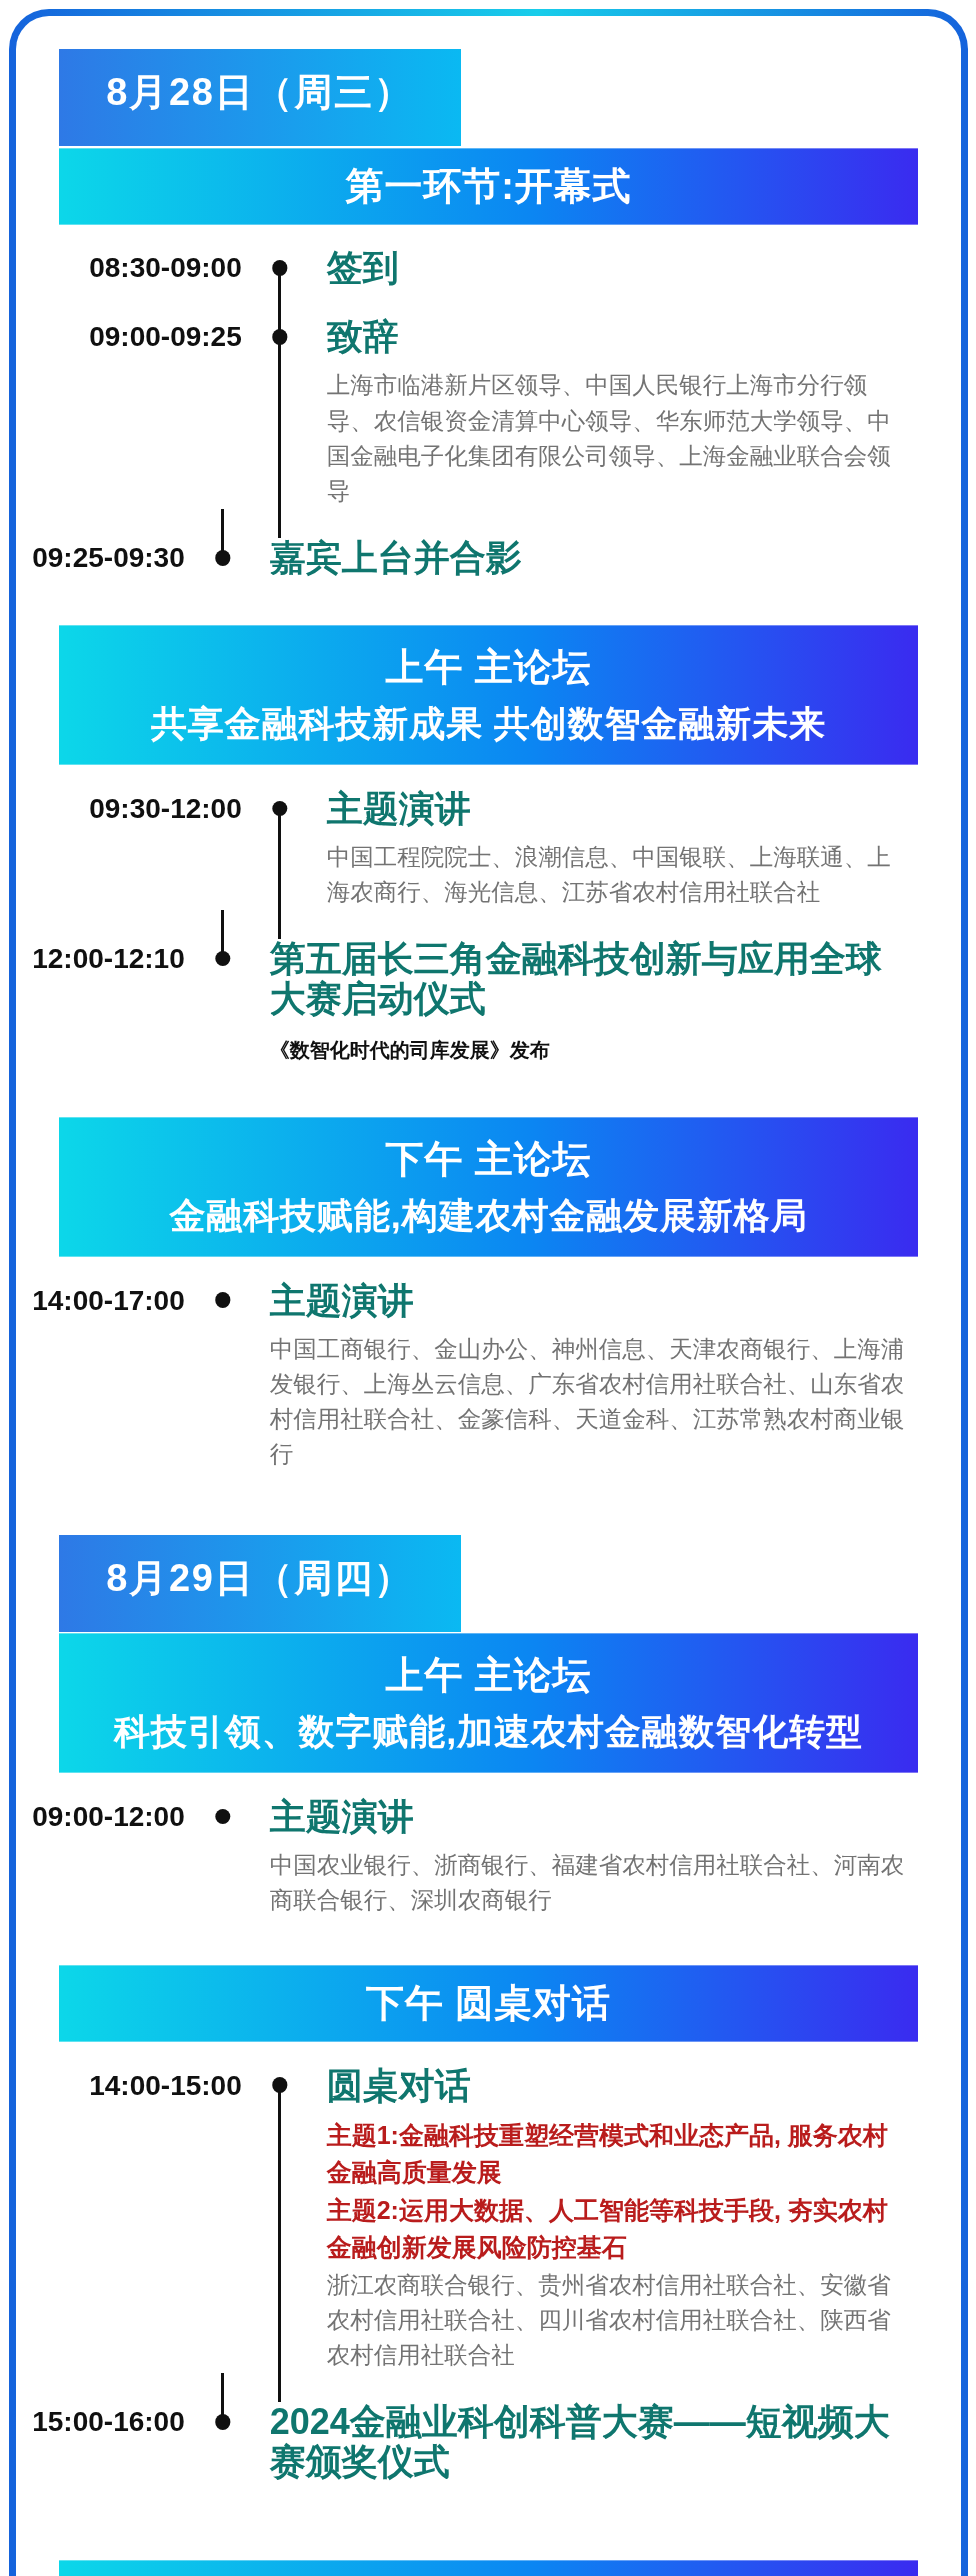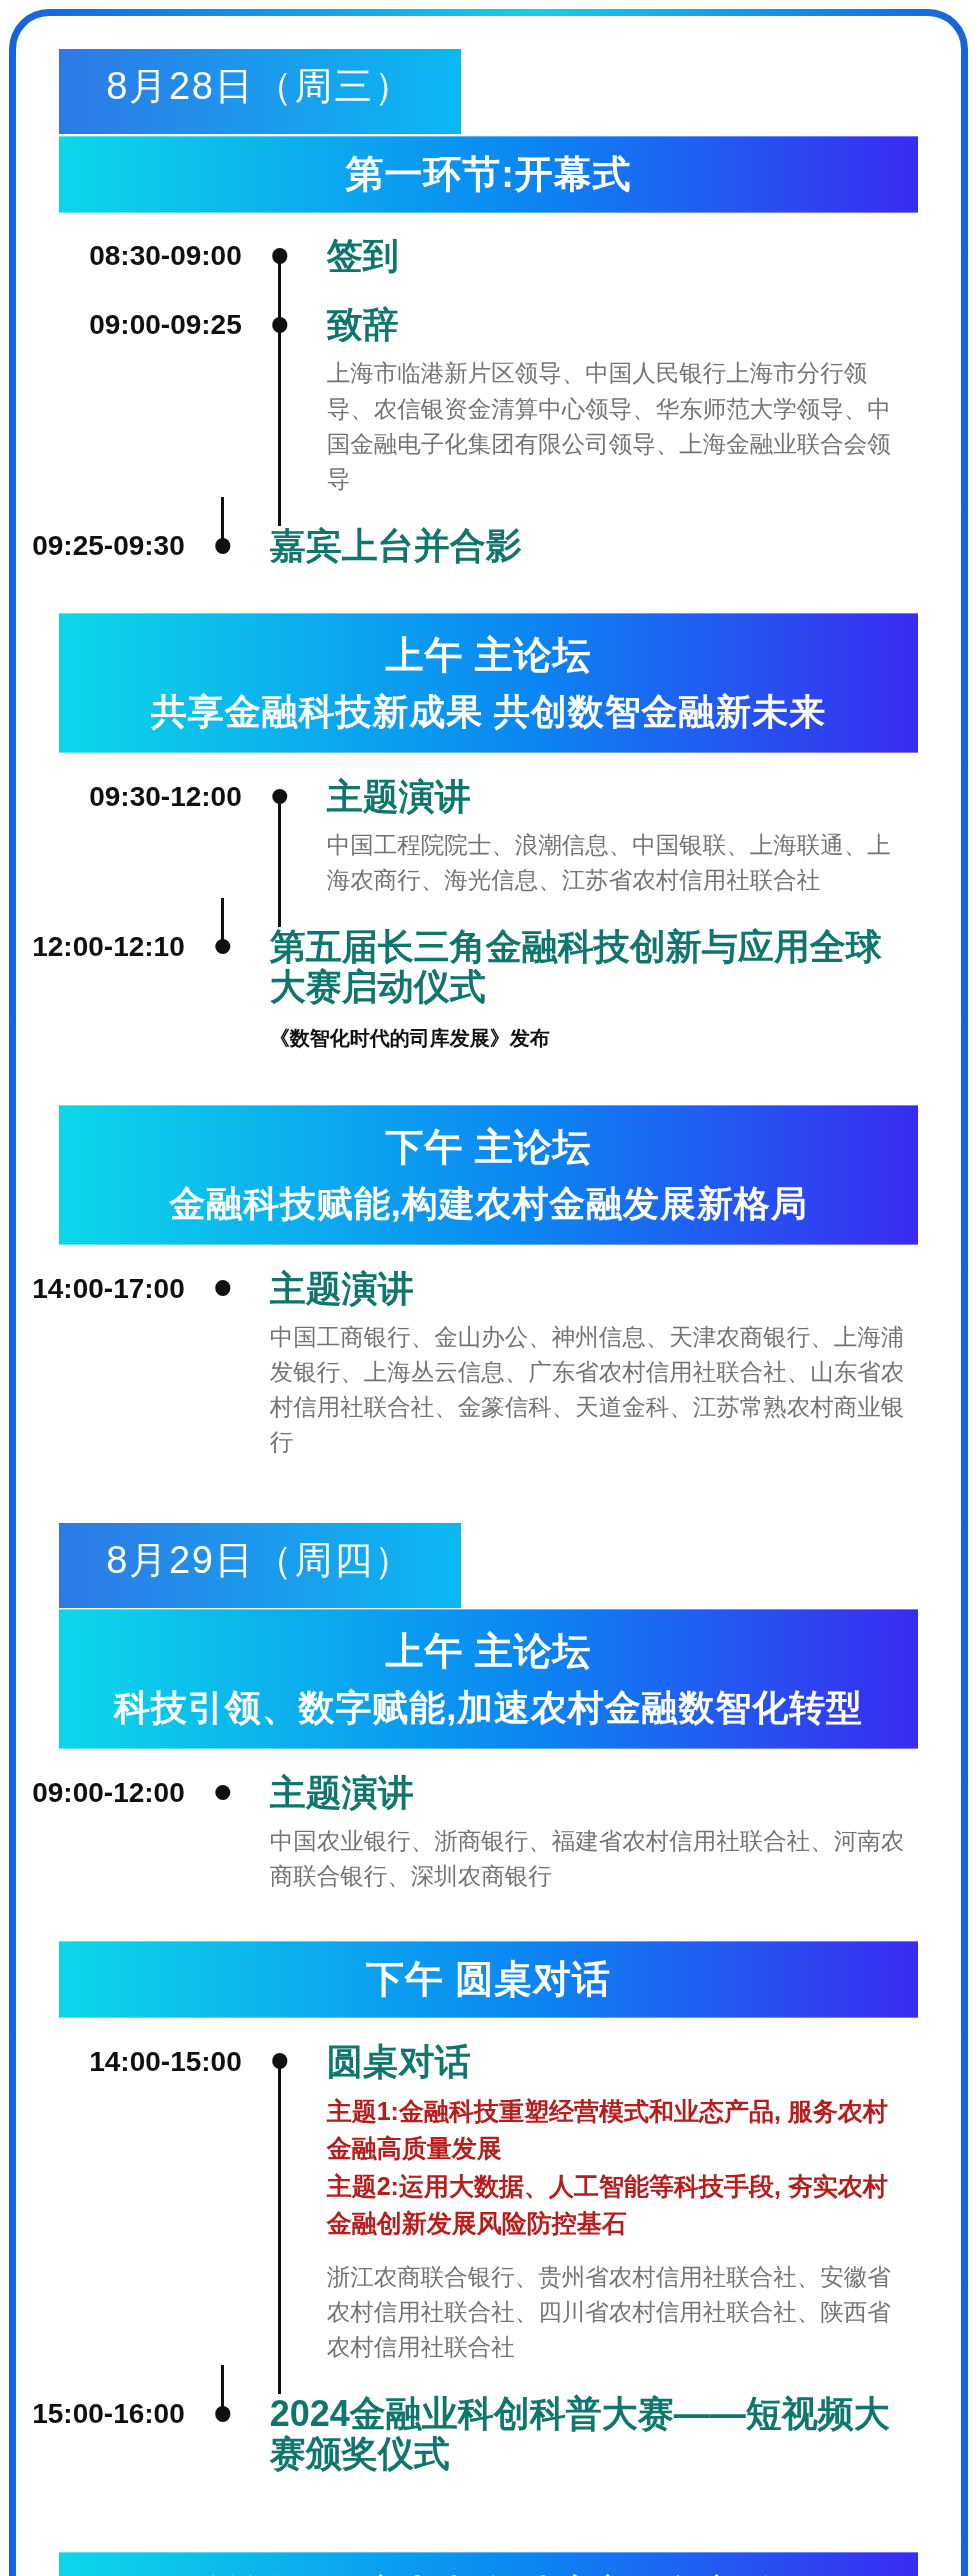--- a/index.html
+++ b/index.html
@@ -15,23 +15,23 @@
   }
   .card{
     background:#ffffff;border-radius:33px;box-sizing:border-box;
     min-height:2525px;padding:33px 0 63px;overflow:hidden;
   }
   .sec{margin-top:47px;}
   .sec.first{margin-top:0;}
   .sec.day2{margin-top:62px;}
   .sec.subforum{margin-top:78px;}
   .badge{
-    margin-left:43px;display:inline-block;padding:4px 47px;height:77px;line-height:67px;
+    margin-left:43px;display:inline-block;padding:10px 47px;height:77px;line-height:67px;
     background:linear-gradient(90deg,#2e79e6 0%,#0ab9f2 100%);
-    color:#ffffff;font-size:38px;font-weight:normal;letter-spacing:1.8px;
+    color:#ffffff;font-size:38px;font-weight:bold;letter-spacing:1.8px;
   }
   .bar{
     margin:1.8px 43px 0;text-align:center;color:#ffffff;box-sizing:border-box;
     background:linear-gradient(90deg,#0cd7e9 0%,#0b86f2 55%,#3a2bf0 100%);
     border-top:1.8px solid rgba(255,255,255,0.35);
     border-bottom:1.8px solid rgba(255,255,255,0.35);
     padding:11.8px 11px;
   }
   .bar.twoline{padding:15.4px 11px;}
   .bar-title{font-size:38px;font-weight:bold;line-height:1.35;letter-spacing:0.9px;}
@@ -46,21 +46,21 @@
   .line-down::after{content:"";position:absolute;left:calc(50% - 1.4px);width:2.7px;
        top:19px;bottom:-29px;background:#101010;}
   .line-up::before{content:"";position:absolute;left:calc(50% - 1.4px);width:2.7px;
        top:-29px;height:48px;background:#101010;}
   .content{padding-left:23.5px;}
   .etitle{font-size:36px;font-weight:bold;color:#0f766e;line-height:40px;}
   .etitle2{font-size:20px;font-weight:bold;color:#101010;line-height:40px;margin-top:11px;}
   .topics{font-size:25px;font-weight:bold;color:#b91c1c;line-height:1.5;margin-top:11px;}
   .topics div{margin:0;}
   .desc{font-size:23.5px;color:#737373;line-height:1.5;margin-top:11px;}
-  .topics + .desc{margin-top:17px;}
+  .topics + .desc{margin-top:1px;}
 </style>
 </head>
 <body>
 
 <div class="card-outer">
   <div class="card">
 
     <section class="sec first">
       <div class="badge">8月28日（周三）</div>
       <div class="bar">

